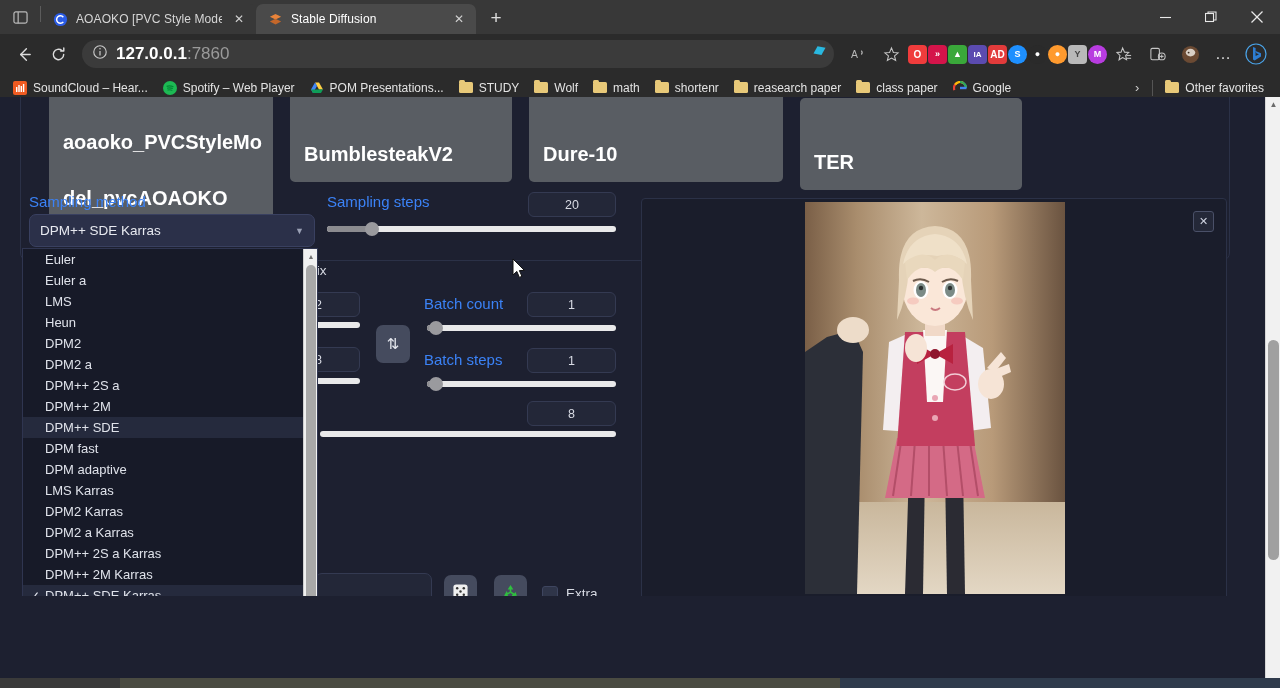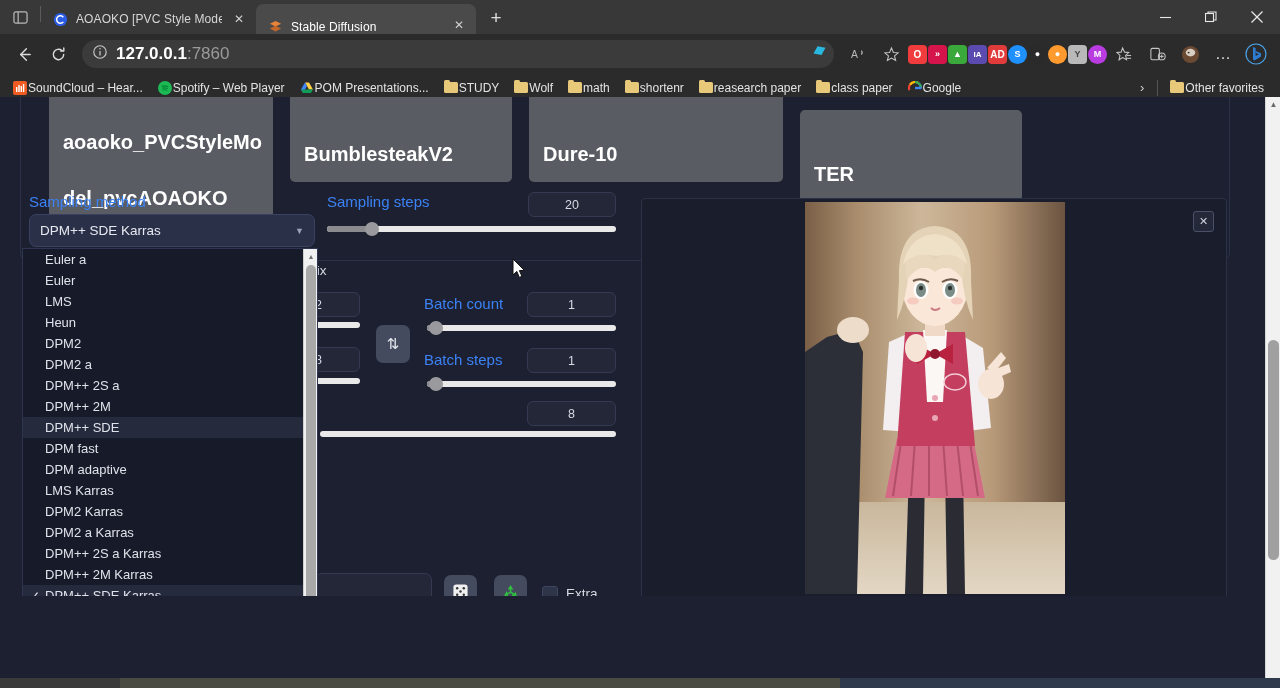--- a/index.html
+++ b/index.html
@@ -21,21 +21,21 @@
   .tab-sys-btn {
     width: 40px; height: 34px; display: flex; align-items: center; justify-content: center;
   }
   .tab-sys-btn svg { opacity: .85; }
   .tab {
     height: 30px; border-radius: 7px 7px 0 0; display: flex; align-items: center;
     padding: 0 8px 0 11px; gap: 8px; font-size: 12px; color: #d6d6d6;
     position: relative; min-width: 0;
   }
   .tab.inactive { width: 215px; background: #383838; }
-  .tab.active  { width: 220px; background: #4a4a4a; color: #fff; align-items: flex-end; }
+  .tab.active  { width: 220px; background: #4a4a4a; color: #fff; }
   .tab-sep { width:1px; height:16px; background:#5c5c5c; align-self:center; margin-bottom:6px;}
   .tab-favicon { width: 16px; height: 16px; flex: none; display:flex; align-items:center; justify-content:center;}
   .tab-title {
     flex: 1; white-space: nowrap; overflow: hidden; text-overflow: clip;
     font-size: 12px; letter-spacing: .1px;
   }
   .tab-close {
     width: 18px; height: 18px; flex: none; border-radius: 3px;
     display: flex; align-items: center; justify-content: center; color: #d0d0d0;
   }
@@ -65,21 +65,21 @@
   .tb-icons { display: flex; align-items: center; gap: 1px; }
   .site-icon { width: 19px; height: 19px; border-radius: 4px; flex:none;
     display:flex; align-items:center; justify-content:center; font-size: 10px;
     font-weight: bold; color: #fff; }
 
   .bookmarks {
     height: 28px; background: #2b2b2b; display: flex; align-items: center;
     padding: 0 6px; gap: 2px; font-size: 12px; color: #e3e3e3; position: relative;
     border-bottom: 1px solid #202020;
   }
-  .bm { display: flex; align-items: center; padding: 3px 6px; border-radius: 4px;
+  .bm { display: flex; align-items: center; gap: 5px; padding: 3px 6px; border-radius: 4px;
         white-space: nowrap; flex: none; }
   .bm-ico { width: 16px; height: 16px; flex: none; display:flex; align-items:center; justify-content:center;}
   .bm-chevron { margin-left: auto; padding: 3px 8px; color: #d0d0d0; font-size: 13px; }
   .bm-div { width: 1px; height: 16px; background: #555; margin: 0 3px; }
 
   .folder-ico {
     width: 14px; height: 11px; background: #e8c979; border-radius: 1.5px; position: relative;
   }
   .folder-ico:before {
     content:''; position:absolute; left:0; top:-2.5px; width:6px; height:3px;
@@ -469,21 +469,21 @@
         <div class="mcard w1">
           <span>aoaoko_PVCStyleMo</span><br>
           <span>del_pvcAOAOKO</span>
         </div>
         <div class="mcard w2" style="padding-top:22px">
           <span>BumblesteakV2</span>
         </div>
         <div class="mcard w3" style="padding-top:22px">
           <span>Dure-10</span>
         </div>
-        <div class="mcard w4" style="margin-top:20px">
+        <div class="mcard w4" style="margin-top:8px">
           <span>TER</span>
         </div>
       </div>
     </div>
 
     <div style="position:absolute;left:29px;top:96px;" class="lbl">Sampling method</div>
     <div class="select-box" style="position:absolute;left:29px;top:117px;width:286px;">
       <span>DPM++ SDE Karras</span>
       <span class="caret">▼</span>
     </div>
@@ -549,24 +549,24 @@
     <div class="chk" style="position:absolute;left:542px;top:489px;"></div>
     <div style="position:absolute;left:566px;top:489px;color:#d7dae3;font-size:13.5px">Extra</div>
 
     <div class="wide-select" style="position:absolute;left:313px;top:543px;width:303px;">
       <span class="clear-x">✕</span>
       <span class="caret" style="margin-left:8px">▼</span>
     </div>
 
     <div class="dropdown">
       <div class="dd-item">
+            <span>Euler</span>
+          </div>
+      <div class="dd-item">
             <span>Euler a</span>
-          </div>
-      <div class="dd-item">
-            <span>Euler</span>
           </div>
       <div class="dd-item">
             <span>LMS</span>
           </div>
       <div class="dd-item">
             <span>Heun</span>
           </div>
       <div class="dd-item">
             <span>DPM2</span>
           </div>

